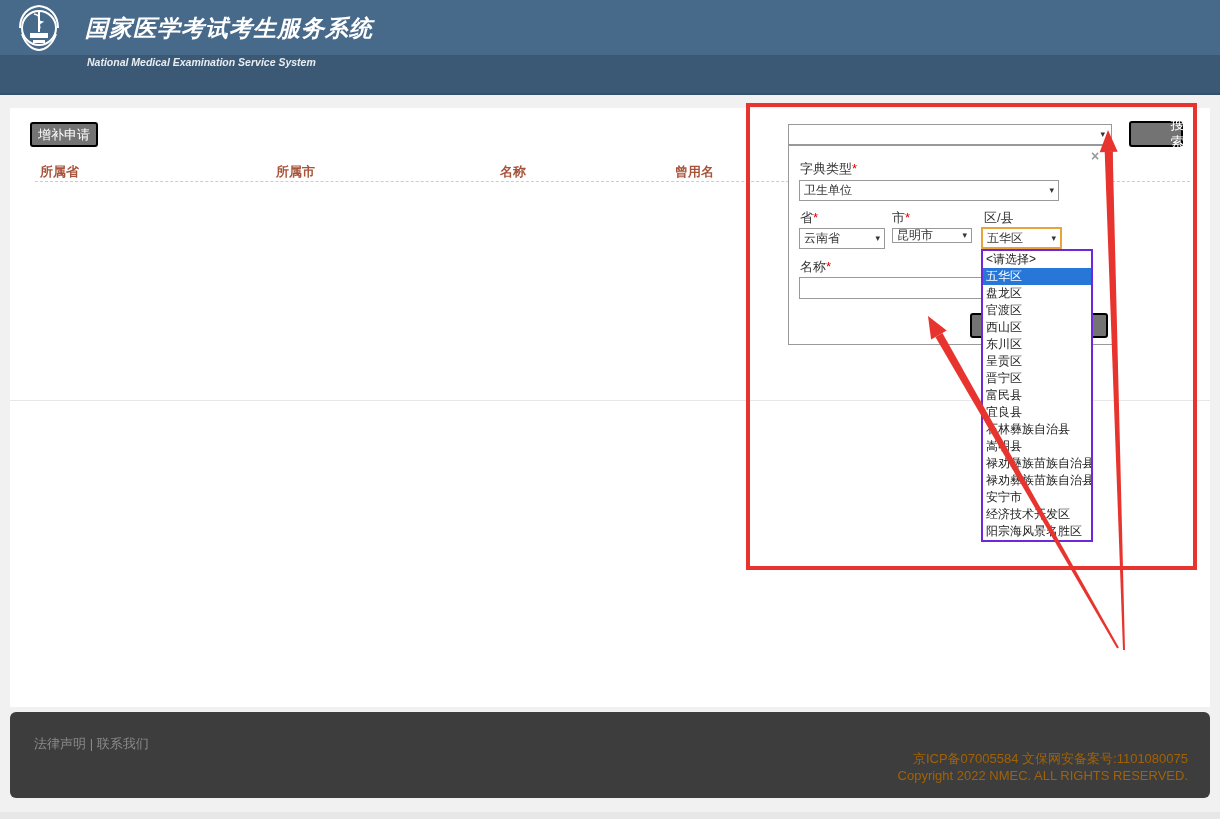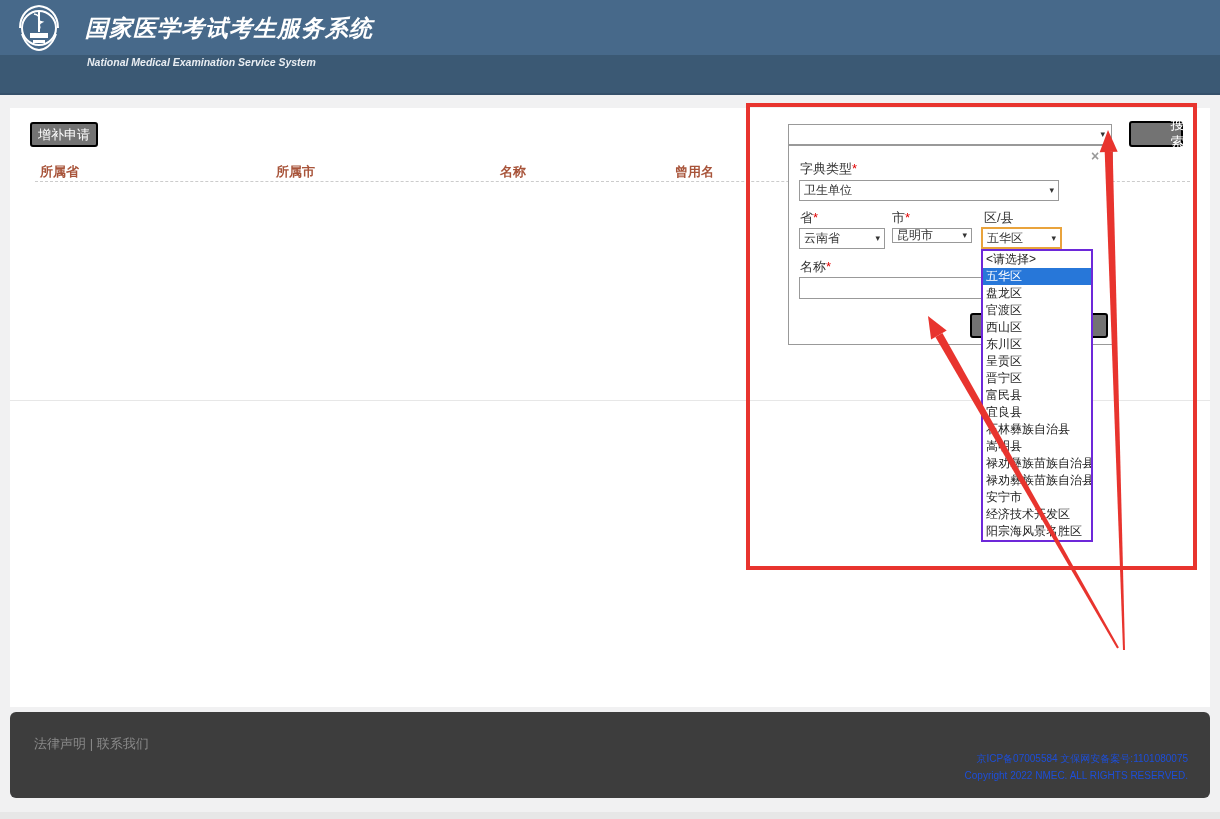--- a/index.html
+++ b/index.html
@@ -60,21 +60,21 @@
     left:981px; top:249px; width:112px; background:#fff; border:2px solid #6d28d9; z-index:24;
   }
   .opt { height:17px; line-height:17px; font-size:12px; padding-left:3px; color:#222;
          white-space:nowrap; overflow:hidden; cursor:pointer; }
   .opt.selected { background:#2777d9; color:#fff; }
 
   
   .footer { left:10px; top:712px; width:1200px; height:86px; background:#3d3d3d; border-radius:6px; }
   .foot-links { left:34px; top:735px; font-size:13px; color:#8b8b8b; z-index:2; }
   .foot-links span { cursor:pointer; }
-  .foot-right { right:32px; top:750px; text-align:right; font-size:10px; color:#1d4ed8; line-height:17px; z-index:2; }
+  .foot-right { right:32px; top:750px; text-align:right; font-size:13px; color:#a16207; line-height:17px; z-index:2; }
   .bottom-bar { left:0; top:812px; width:1220px; height:7px; background:#e7e7e7; }
 
   
   .anno { left:0; top:0; width:1220px; height:819px; z-index:60; pointer-events:none; }
 </style>
 </head>
 <body>
 
 <div class="abs hdr-gap"></div>
 

